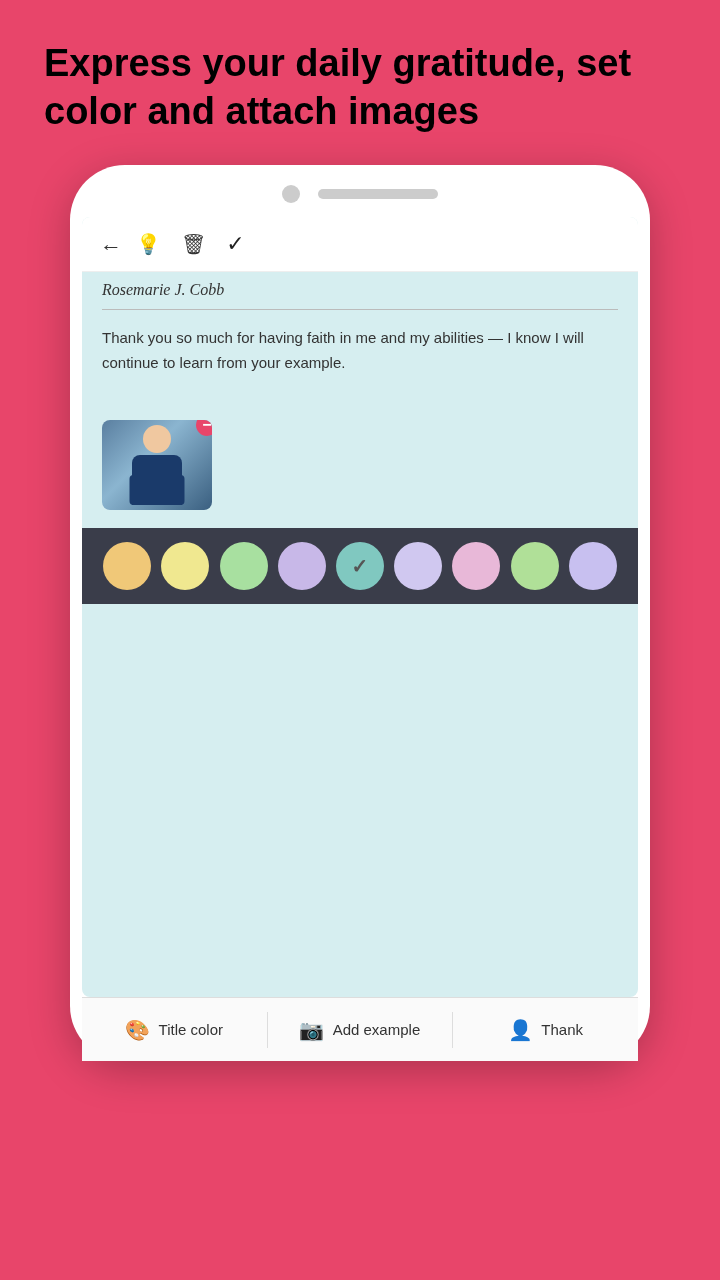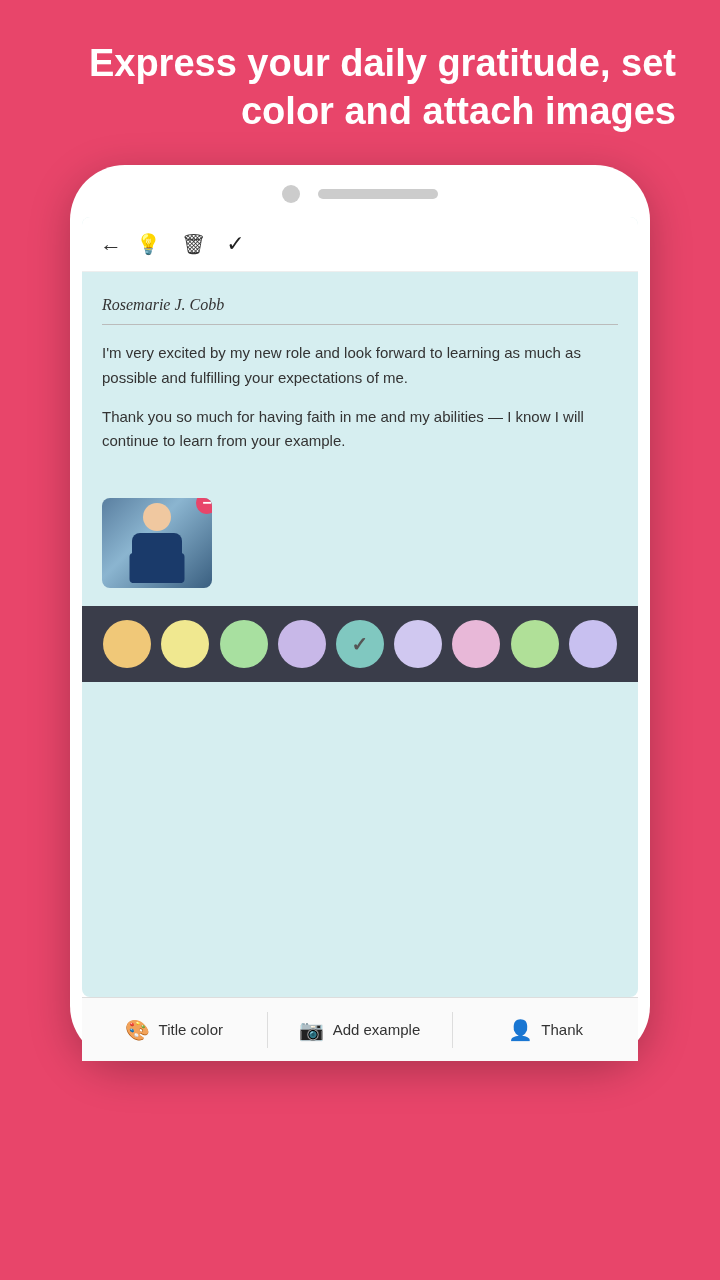--- a/index.html
+++ b/index.html
@@ -7,22 +7,22 @@
       width: 720px;
       height: 1280px;
       background-color: #e8456a;
       font-family: -apple-system, BlinkMacSystemFont, 'Segoe UI', sans-serif;
       overflow: hidden;
       position: relative;
     }
 
     
     .hero-title {
-      text-align: right;
-      color: #ffffff;
+      text-align: left;
+      color: #000000;
       font-size: 38px;
       font-weight: 700;
       line-height: 1.25;
       padding: 40px 44px 20px;
     }
 
     
     .phone-container {
       display: flex;
       justify-content: center;
@@ -105,21 +105,21 @@
       cursor: pointer;
     }
 
     .header-icon.check {
       color: #222;
       font-size: 22px;
     }
 
     
     .note-content {
-      padding: 24px 20px 20px;
+      padding: 9px 20px 20px;
     }
 
     .note-author {
       font-style: italic;
       font-size: 16px;
       color: #333;
       margin-bottom: 10px;
       font-family: Georgia, serif;
     }
 
@@ -298,21 +298,20 @@
           <span class="header-icon">💡</span>
           <span class="header-icon">🗑</span>
           <span class="header-icon check">✓</span>
         </div>
       </div>
 
       <div class="note-content">
         <div class="note-author">Rosemarie J. Cobb</div>
         <hr class="note-divider">
         <div class="note-body">
-          <p>I'm very excited by my new role and look forward to learning as much as possible and fulfilling your expectations of me.</p>
           <p>Thank you so much for having faith in me and my abilities — I know I will continue to learn from your example.</p>
         </div>
       </div>
 
       <div class="photo-section">
         <div class="photo-thumb">
           <div class="photo-thumb-inner">
             <div class="person-figure">
               <div class="person-head"></div>
               <div class="person-body"></div>

